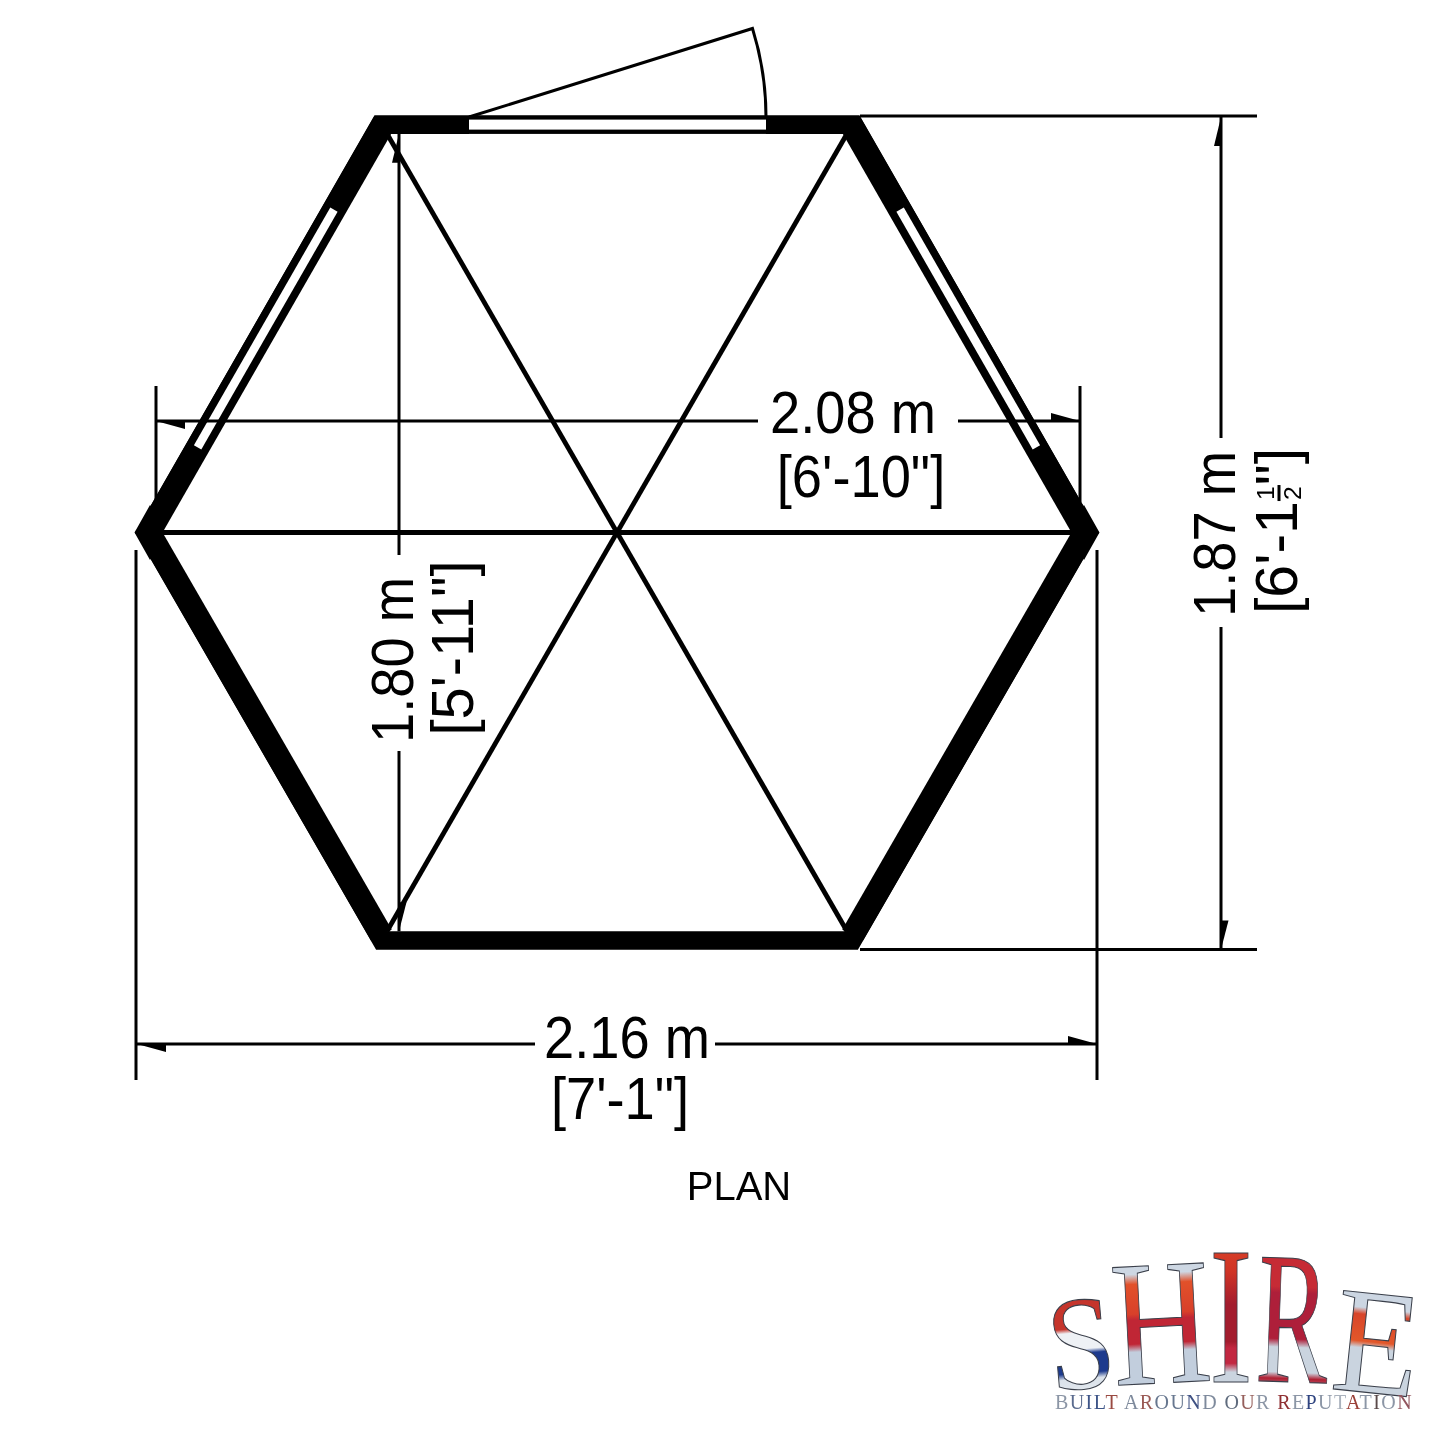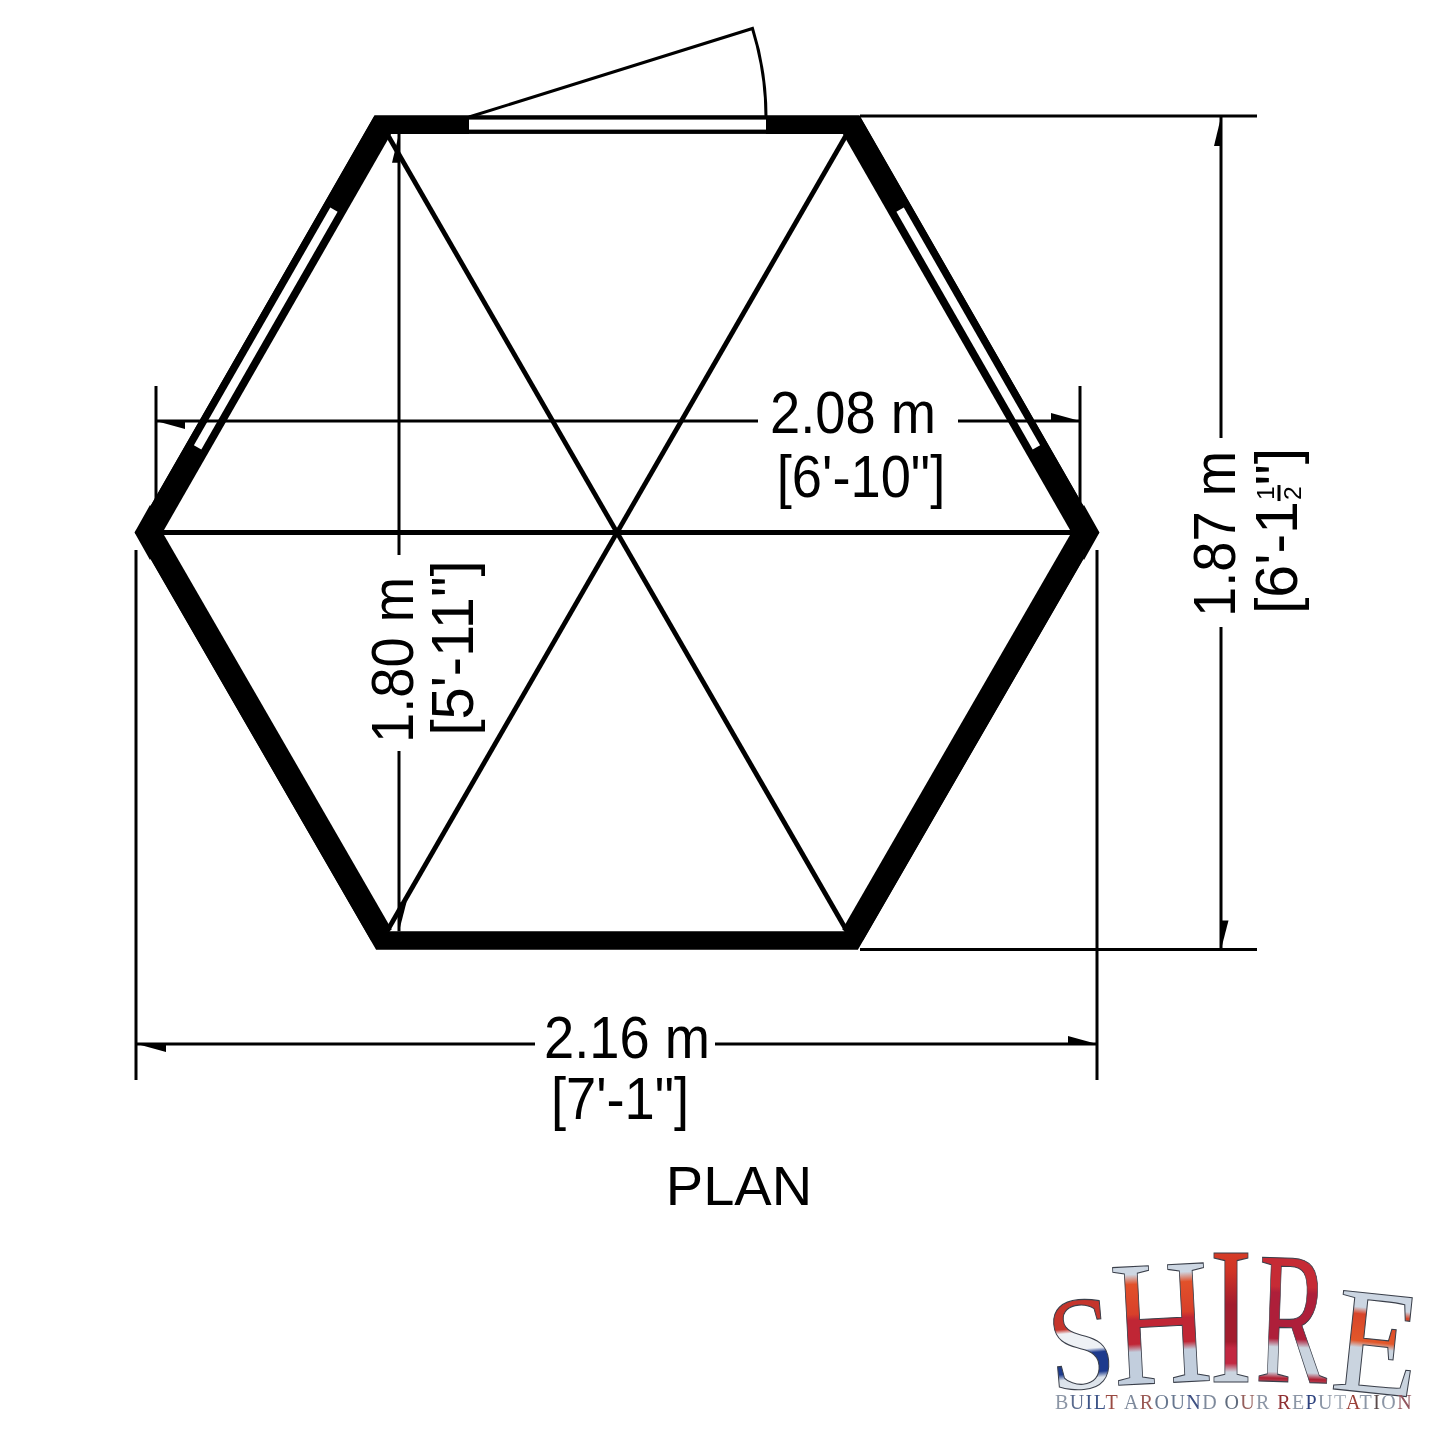--- a/index.html
+++ b/index.html
@@ -173,14 +173,14 @@
 <div class="rot" style="left:453px;top:648px;transform:translate(-50%,-50%) rotate(-90deg) scaleX(0.98);">[5'-11"]</div>
 
 <div class="rot" style="left:1215px;top:534px;">1.87 m</div>
 
 <div class="rot" style="left:1277px;top:531px;transform:translate(-50%,-50%) rotate(-90deg);">[6'-1<span class="frac"><span class="fn">1</span><span class="fd">2</span></span>"]</div>
 
 <div class="t" style="left:627px;top:1038px;">2.16 m</div>
 
 <div class="t" style="left:620px;top:1099px;">[7'-1"]</div>
 
-<div class="t" style="left:739px;top:1186px;font-size:56px;transform:translate(-50%,-50%);">PLAN</div>
+<div class="t" style="left:739px;top:1186px;font-size:40px;transform:translate(-50%,-50%);">PLAN</div>
 </div>
 
 </body></html>

